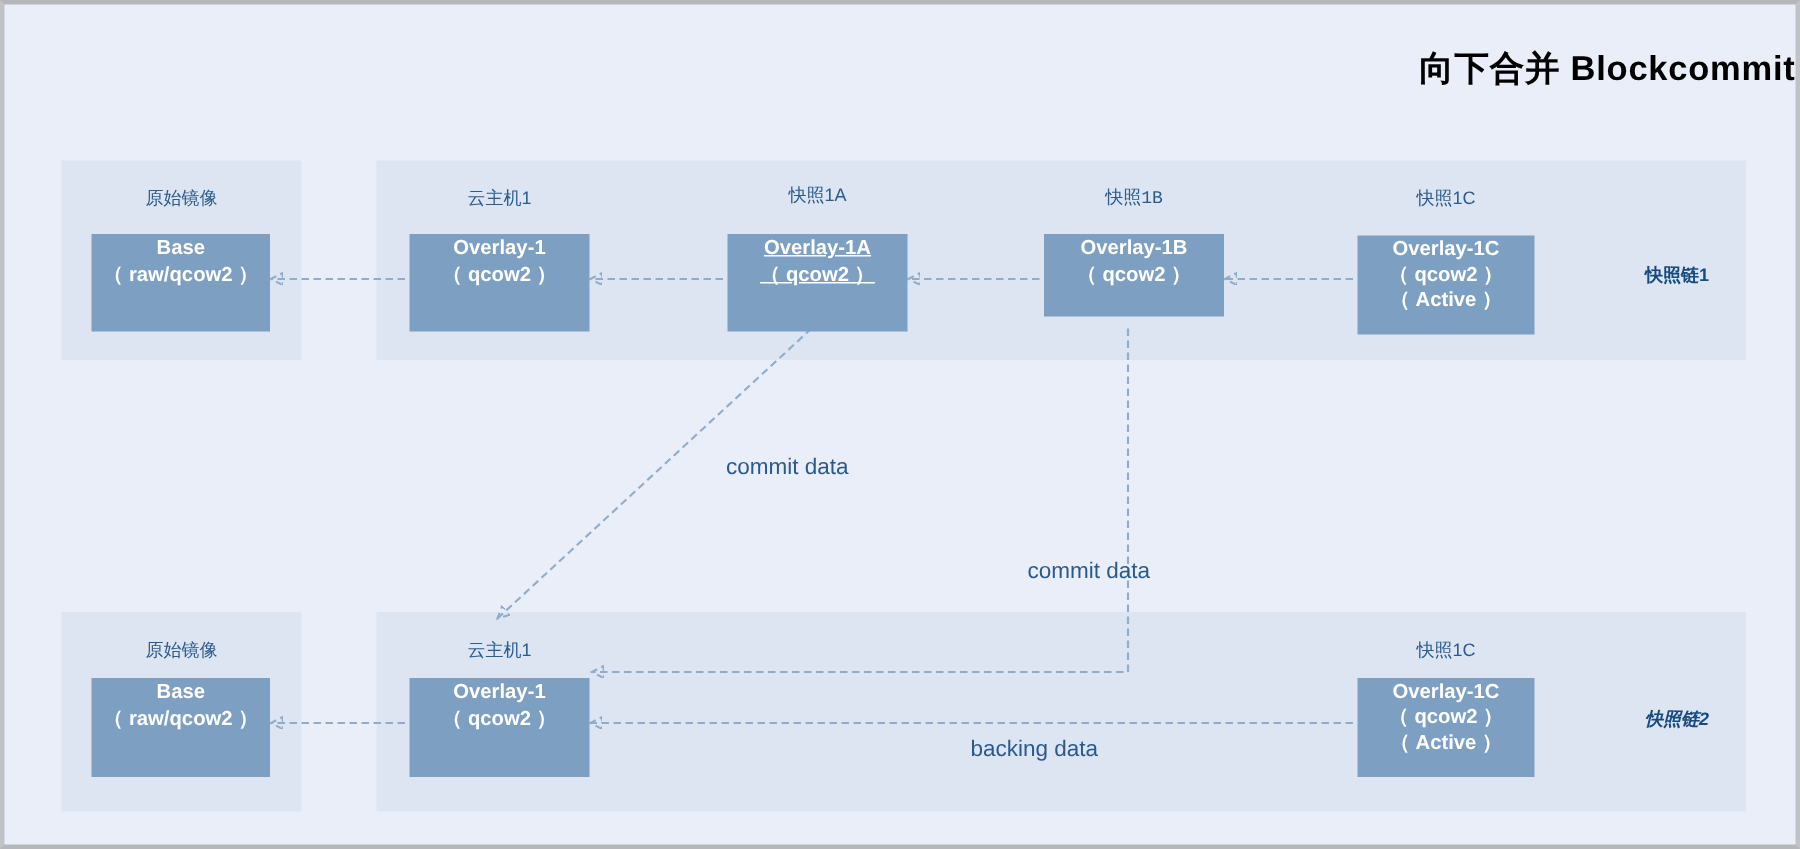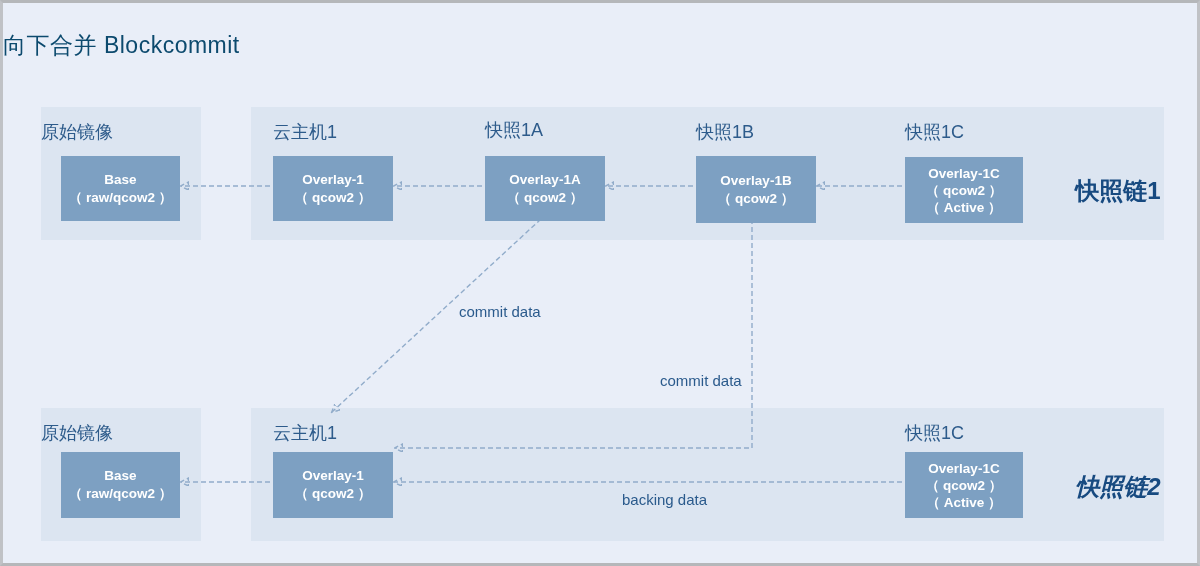--- a/index.html
+++ b/index.html
@@ -9,52 +9,53 @@
     box-sizing:border-box;
     background:#e9eef8;
     border:3px solid #c0c2c6;
     border-top-color:#b5b7ba;
     border-bottom-color:#b5b7ba;
     font-family:"Liberation Sans","DejaVu Sans",sans-serif;
     overflow:hidden;
   }
   .title{
     position:absolute;left:0;top:27px;width:100%;
-    text-align:left;
-    font-size:23px;font-weight:400;color:#0c4a6e;
+    text-align:right;
+    font-size:23px;font-weight:700;color:#000000;
     margin:0;letter-spacing:0.5px;
   }
   .panel{
     position:absolute;
     background:#dce5f1;
   }
   .node-header{
     position:absolute;height:20px;
-    text-align:left;
-    font-size:18px;color:#2d5b8b;font-weight:400;
+    text-align:center;
+    font-size:12px;color:#2d5b8b;font-weight:400;
     line-height:20px;
   }
   .node-box{
     position:absolute;
     background:#7da0c2;
     display:flex;flex-direction:column;
-    align-items:center;justify-content:center;
+    align-items:center;
     color:#ffffff;font-size:13.5px;font-weight:600;
     line-height:18px;text-align:center;
   }
   .node-box.three-line{line-height:17px;}
   .chain-badge{
     position:absolute;width:100px;
     text-align:center;
-    font-size:24px;font-weight:700;color:#174a80;
+    font-size:12px;font-weight:700;color:#174a80;
   }
   .annotation{
     position:absolute;
     font-size:15px;color:#2a5a8c;font-weight:400;
     white-space:nowrap;
+    margin-left:25px;
   }
   .arrow-layer{
     position:absolute;left:0;top:0;width:1194px;height:560px;
     pointer-events:none;
   }
   .arrow-layer path{
     fill:none;
     stroke:#91acca;
     stroke-width:1.4;
     stroke-dasharray:5 3;
@@ -94,27 +95,27 @@
     <span>（ raw/qcow2 ）</span>
   </div>
 
   <div class="node-header" style="left:270px;top:119px;width:120px;">云主机1</div>
   <div class="node-box" style="left:270px;top:153px;width:120px;height:65px;">
     <span>Overlay-1</span>
     <span>（ qcow2 ）</span>
   </div>
 
   <div class="node-header" style="left:482px;top:117px;width:120px;">快照1A</div>
-  <div class="node-box" style="left:482px;top:153px;width:120px;height:65px;">
+  <div class="node-box" style="left:482px;top:153px;width:120px;height:65px;text-decoration:underline;">
     <span>Overlay-1A</span>
     <span>（ qcow2 ）</span>
   </div>
 
-  <div class="node-header" style="left:693px;top:119px;width:120px;">快照1B</div>
-  <div class="node-box" style="left:693px;top:153px;width:120px;height:67px;">
+  <div class="node-header" style="left:693px;top:119px;width:120px;font-family:Liberation Mono, monospace;">快照1B</div>
+  <div class="node-box" style="left:693px;top:153px;width:120px;height:55px;">
     <span>Overlay-1B</span>
     <span>（ qcow2 ）</span>
   </div>
 
   <div class="node-header" style="left:902px;top:119px;width:118px;">快照1C</div>
   <div class="node-box three-line" style="left:902px;top:154px;width:118px;height:66px;">
     <span>Overlay-1C</span>
     <span>（ qcow2 ）</span>
     <span>（ Active ）</span>
   </div>

